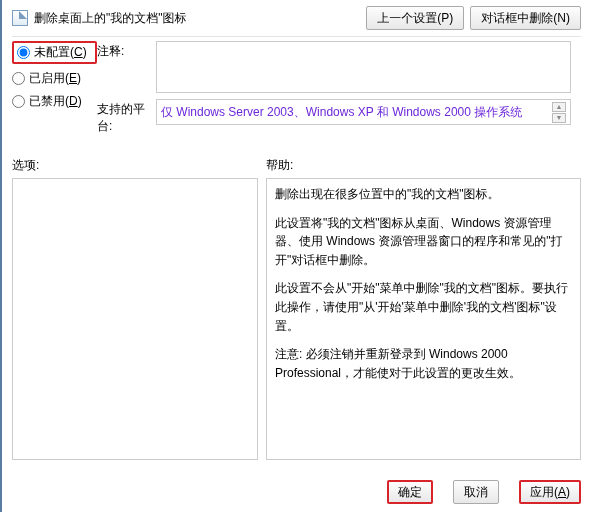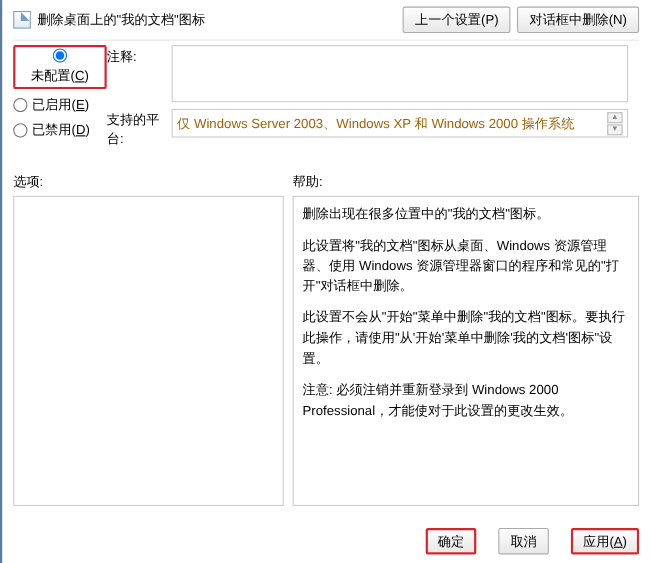--- a/index.html
+++ b/index.html
@@ -76,21 +76,20 @@
       align-items: center;
       gap: 4px;
       font-size: 12px;
       cursor: pointer;
     }
     .radio-item input { cursor: pointer;}
     .highlighted {
       border: 2px solid #d8232a;
       padding: 1px 3px;
       border-radius: 2px;
-      flex-direction: column;
     }
     .underline { text-decoration: underline; }
     .right-of-radio {
       flex: 1;
       display: flex;
       flex-direction: column;
       gap: 6px;
     }
     .row-label {
       display: flex;
@@ -118,21 +117,21 @@
       height: 26px;
       border: 1px solid #ccc;
       background: #fff;
       margin-right: 10px;
       display: flex;
       align-items: center;
       justify-content: space-between;
       padding: 0 4px;
     }
     .platform-text {
-      color: #a16207;
+      color: #6d28d9;
       font-size: 12px;
       white-space: nowrap;
       overflow: hidden;
     }
     .spinner {
       display: flex;
       flex-direction: column;
       gap: 1px;
     }
     .sp-btn {

